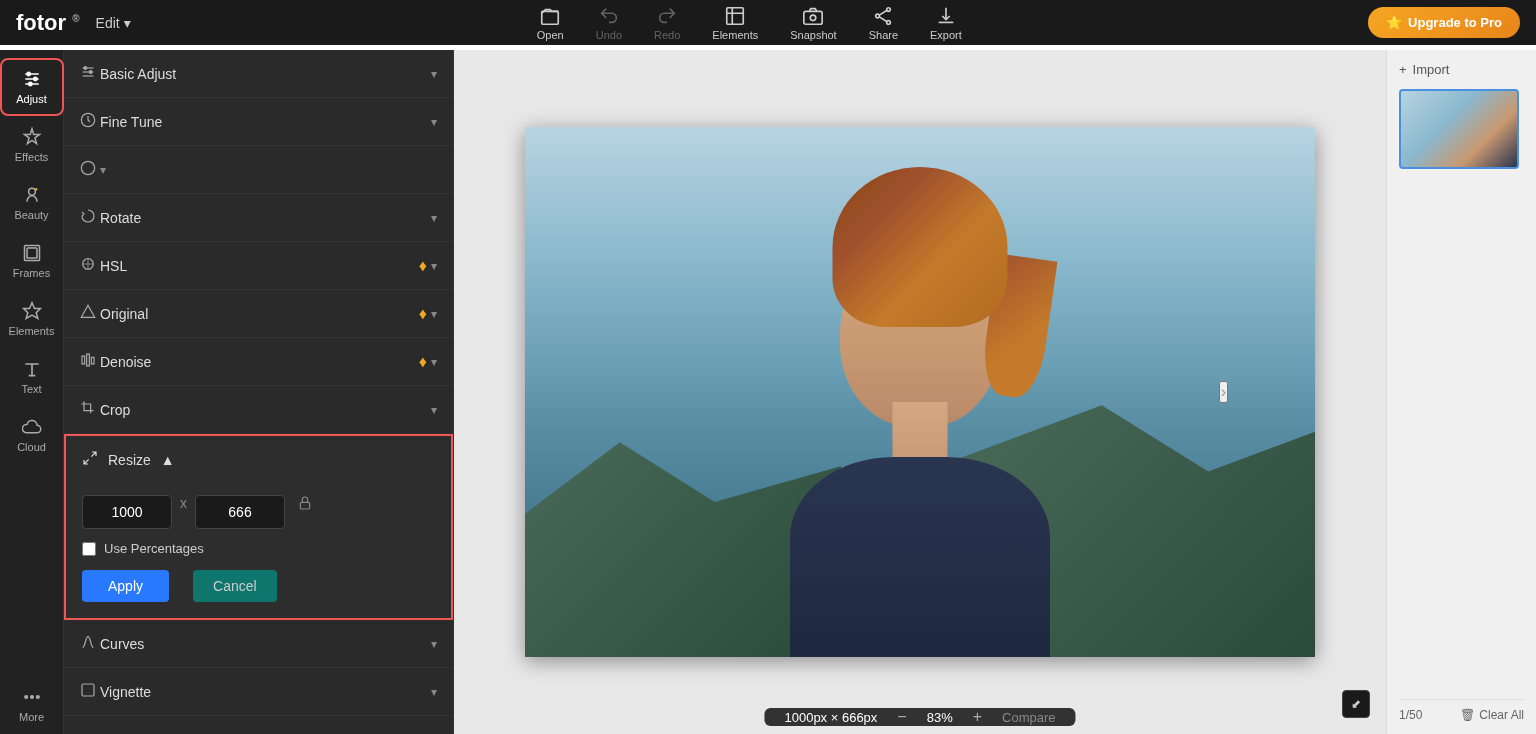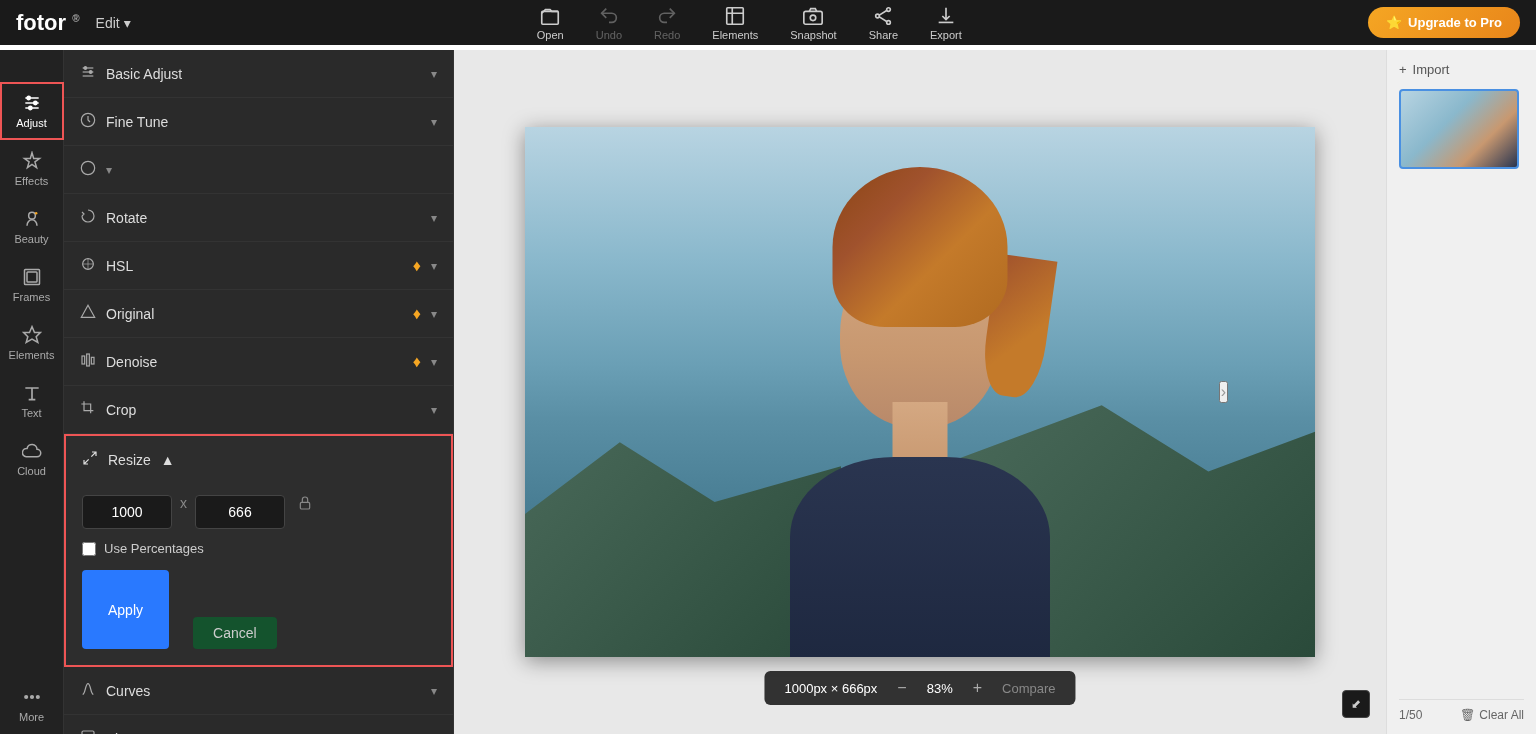--- a/index.html
+++ b/index.html
@@ -91,22 +91,21 @@
       align-items: center;
       justify-content: center;
       gap: 4px;
       cursor: pointer;
       color: #aaa;
       font-size: 11px;
     }
     .icon-sidebar-item.active {
       color: #fff;
       border: 2px solid #e55;
-      border-radius: 0;
-      margin-top: 24px;
+      border-radius: 8px;
     }
     .icon-sidebar-item svg { width: 20px; height: 20px; }
     .icon-sidebar-spacer { flex: 1; }
 
     
     .tools-panel {
       width: 390px;
       background: #2a2a2a;
       overflow-y: auto;
       flex-shrink: 0;
@@ -118,21 +117,21 @@
     .tool-section {
       border-bottom: 1px solid #333;
     }
     .tool-section-header {
       display: flex;
       align-items: center;
       padding: 14px 16px;
       cursor: pointer;
       color: #ddd;
       font-size: 14px;
-      gap: 10px;
+      gap: 4px;
     }
     .tool-section-header .section-icon { color: #aaa; }
     .tool-section-header .section-label { flex: 1; }
     .tool-section-header .pro-badge {
       color: #f5a623;
       font-size: 16px;
     }
     .tool-section-header .chevron { color: #888; font-size: 12px; }
 
     
@@ -190,28 +189,27 @@
       background: #2979ff;
       color: #fff;
       border: none;
       border-radius: 4px;
       padding: 8px 26px;
       font-size: 14px;
       cursor: pointer;
       font-weight: 500;
     }
     .cancel-btn {
-      background: #14532d;
+      background: #0f766e;
       color: #ccc;
       border: none;
       border-radius: 4px;
       padding: 8px 20px;
       font-size: 14px;
       cursor: pointer;
-      margin-top: 47px;
     }
 
     
     .canvas-area {
       flex: 1;
       background: #e8e8e8;
       display: flex;
       flex-direction: column;
       align-items: center;
       justify-content: center;
@@ -310,27 +308,27 @@
       width: 60px;
       height: 140px;
       background: linear-gradient(135deg, #a0522d 0%, #c47a2a 60%);
       border-radius: 0 0 40% 40%;
       transform: rotate(8deg);
       z-index: 1;
     }
     
     .canvas-status {
       position: absolute;
-      bottom: 29px;
+      bottom: 8px;
       left: 50%;
       transform: translateX(-50%);
       background: rgba(30,30,30,0.9);
       color: #fff;
       border-radius: 6px;
-      padding: 8px 20px;
+      padding: 0 20px;
       display: flex;
       align-items: center;
       gap: 16px;
       font-size: 13px;
     }
     .zoom-btn {
       background: none;
       border: none;
       color: #aaa;
       cursor: pointer;

